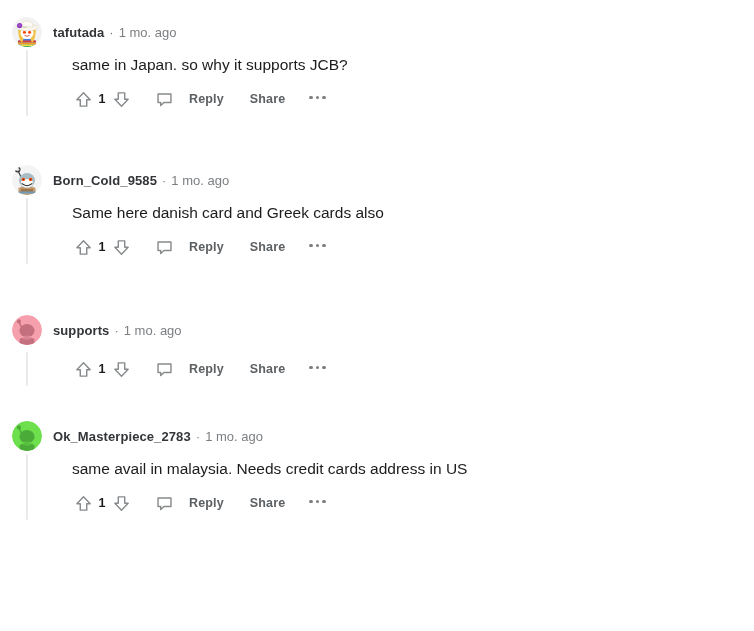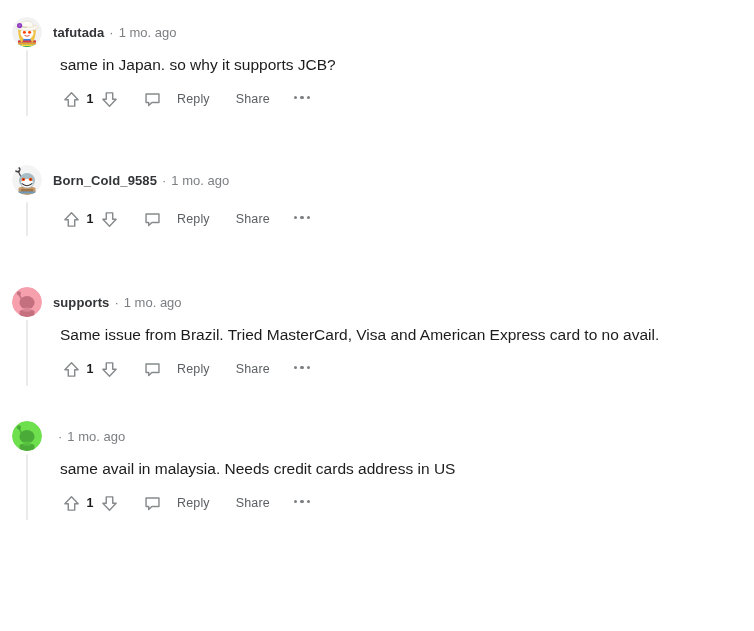--- a/index.html
+++ b/index.html
@@ -64,21 +64,21 @@
   }
   .timestamp {
     font-size: 13px;
     color: #7c7f82;
   }
 
   
   .comment-indent {
     position: relative;
     margin-left: 14px;
-    padding-left: 34px;
+    padding-left: 46px;
   }
   .thread-line {
     position: absolute;
     left: 0;
     top: 0;
     bottom: 0;
     width: 2px;
     background: #e9eaec;
     border-radius: 1px;
   }
@@ -123,21 +123,21 @@
   .comment-icon-btn {
     margin-left: 23px;
     width: 20px;
     height: 20px;
     display: flex;
     align-items: center;
     cursor: pointer;
   }
   .action-text {
     font-size: 12.5px;
-    font-weight: 400;
+    font-weight: 700;
     color: #5c6063;
     cursor: pointer;
     letter-spacing: .15px;
   }
   .reply-btn { margin-left: 14px; }
   .share-btn { margin-left: 26px; }
   .more-btn {
     margin-left: 24px;
     display: flex;
     align-items: center;
@@ -253,20 +253,21 @@
         </svg>
       </div>
       <div class="author-line">
         <span class="author">Born_Cold_9585</span>
         <span class="meta-dot">·</span>
         <span class="timestamp">1 mo. ago</span>
       </div>
     </div>
     <div class="comment-indent">
       <div class="thread-line"></div>
+      <div class="comment-body">Same here danish card and Greek cards also</div>
       <div class="actions">
         <div class="vote-group">
           <span class="icon-btn">
             <svg width="19" height="19" viewBox="0 0 20 20">
                 <path d="M10 3 L17 10.2 H13.4 V17 H6.6 V10.2 H3 Z" fill="none" stroke="#878a8c" stroke-width="1.5" stroke-linejoin="round"></path>
               </svg>
           </span>
           <span class="vote-count">1</span>
           <span class="icon-btn">
             <svg width="19" height="19" viewBox="0 0 20 20">
@@ -305,21 +306,20 @@
         </svg>
       </div>
       <div class="author-line">
         <span class="author">supports</span>
         <span class="meta-dot">·</span>
         <span class="timestamp">1 mo. ago</span>
       </div>
     </div>
     <div class="comment-indent">
       <div class="thread-line"></div>
-      <div class="comment-body">Same issue from Brazil. Tried MasterCard, Visa and American Express card to no avail.</div>
       <div class="actions">
         <div class="vote-group">
           <span class="icon-btn">
             <svg width="19" height="19" viewBox="0 0 20 20">
                 <path d="M10 3 L17 10.2 H13.4 V17 H6.6 V10.2 H3 Z" fill="none" stroke="#878a8c" stroke-width="1.5" stroke-linejoin="round"></path>
               </svg>
           </span>
           <span class="vote-count">1</span>
           <span class="icon-btn">
             <svg width="19" height="19" viewBox="0 0 20 20">
@@ -351,20 +351,21 @@
         <svg viewBox="0 0 30 30" xmlns="http://www.w3.org/2000/svg">
           <circle cx="15" cy="15" r="15" fill="#6ee04e"></circle>
           <path d="M9.8 12.8 q-1.8 -3.6 -2.6 -5.6" stroke="#4aab38" stroke-width="1.5" fill="none" stroke-linecap="round"></path>
           <circle cx="6.9" cy="6.4" r="2.1" fill="#4aab38"></circle>
           <ellipse cx="15" cy="15.6" rx="7.6" ry="6.6" fill="#4aab38"></ellipse>
           <path d="M7.6 24 q7.4 -4.6 14.8 0 v6.5 h-14.8 z" fill="#4aab38"></path>
           <ellipse cx="15" cy="22.6" rx="4.6" ry="2.2" fill="#6ee04e" opacity=".4"></ellipse>
         </svg>
       </div>
       <div class="author-line">
+        <span class="author">Ok_Masterpiece_2783</span>
         <span class="meta-dot">·</span>
         <span class="timestamp">1 mo. ago</span>
       </div>
     </div>
     <div class="comment-indent">
       <div class="thread-line"></div>
       <div class="comment-body">same avail in malaysia. Needs credit cards address in US</div>
       <div class="actions">
         <div class="vote-group">
           <span class="icon-btn">

